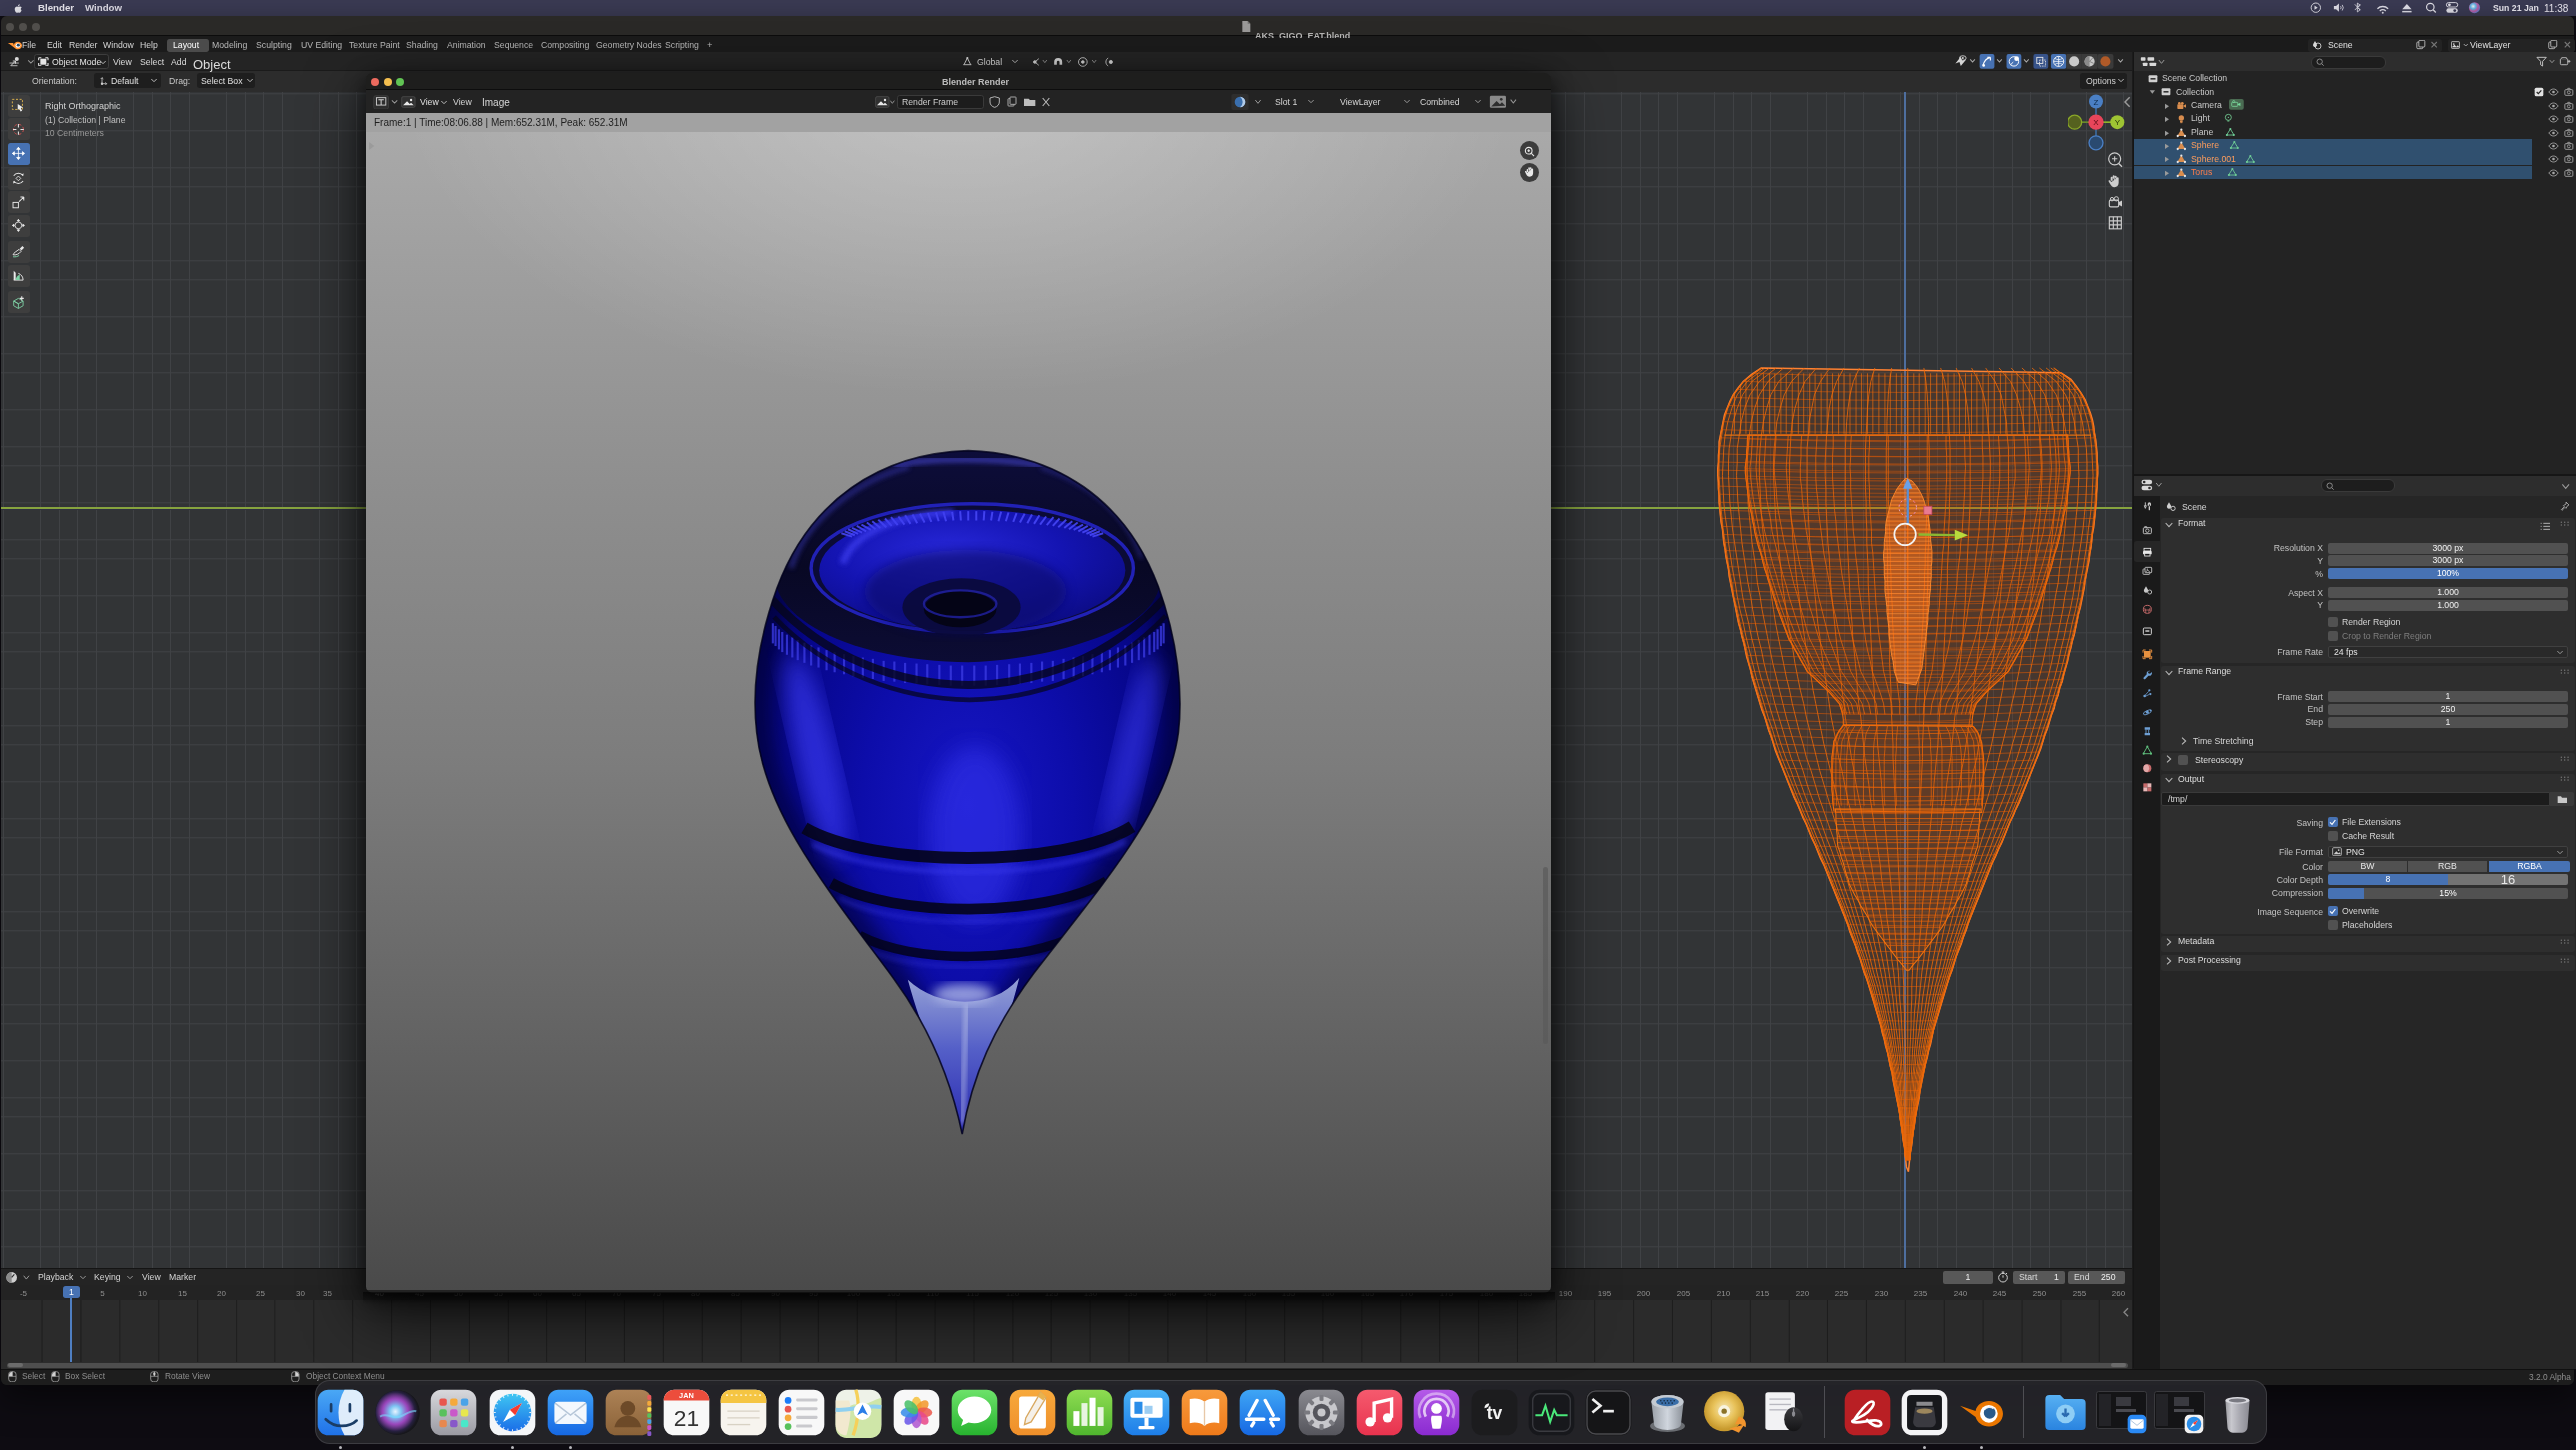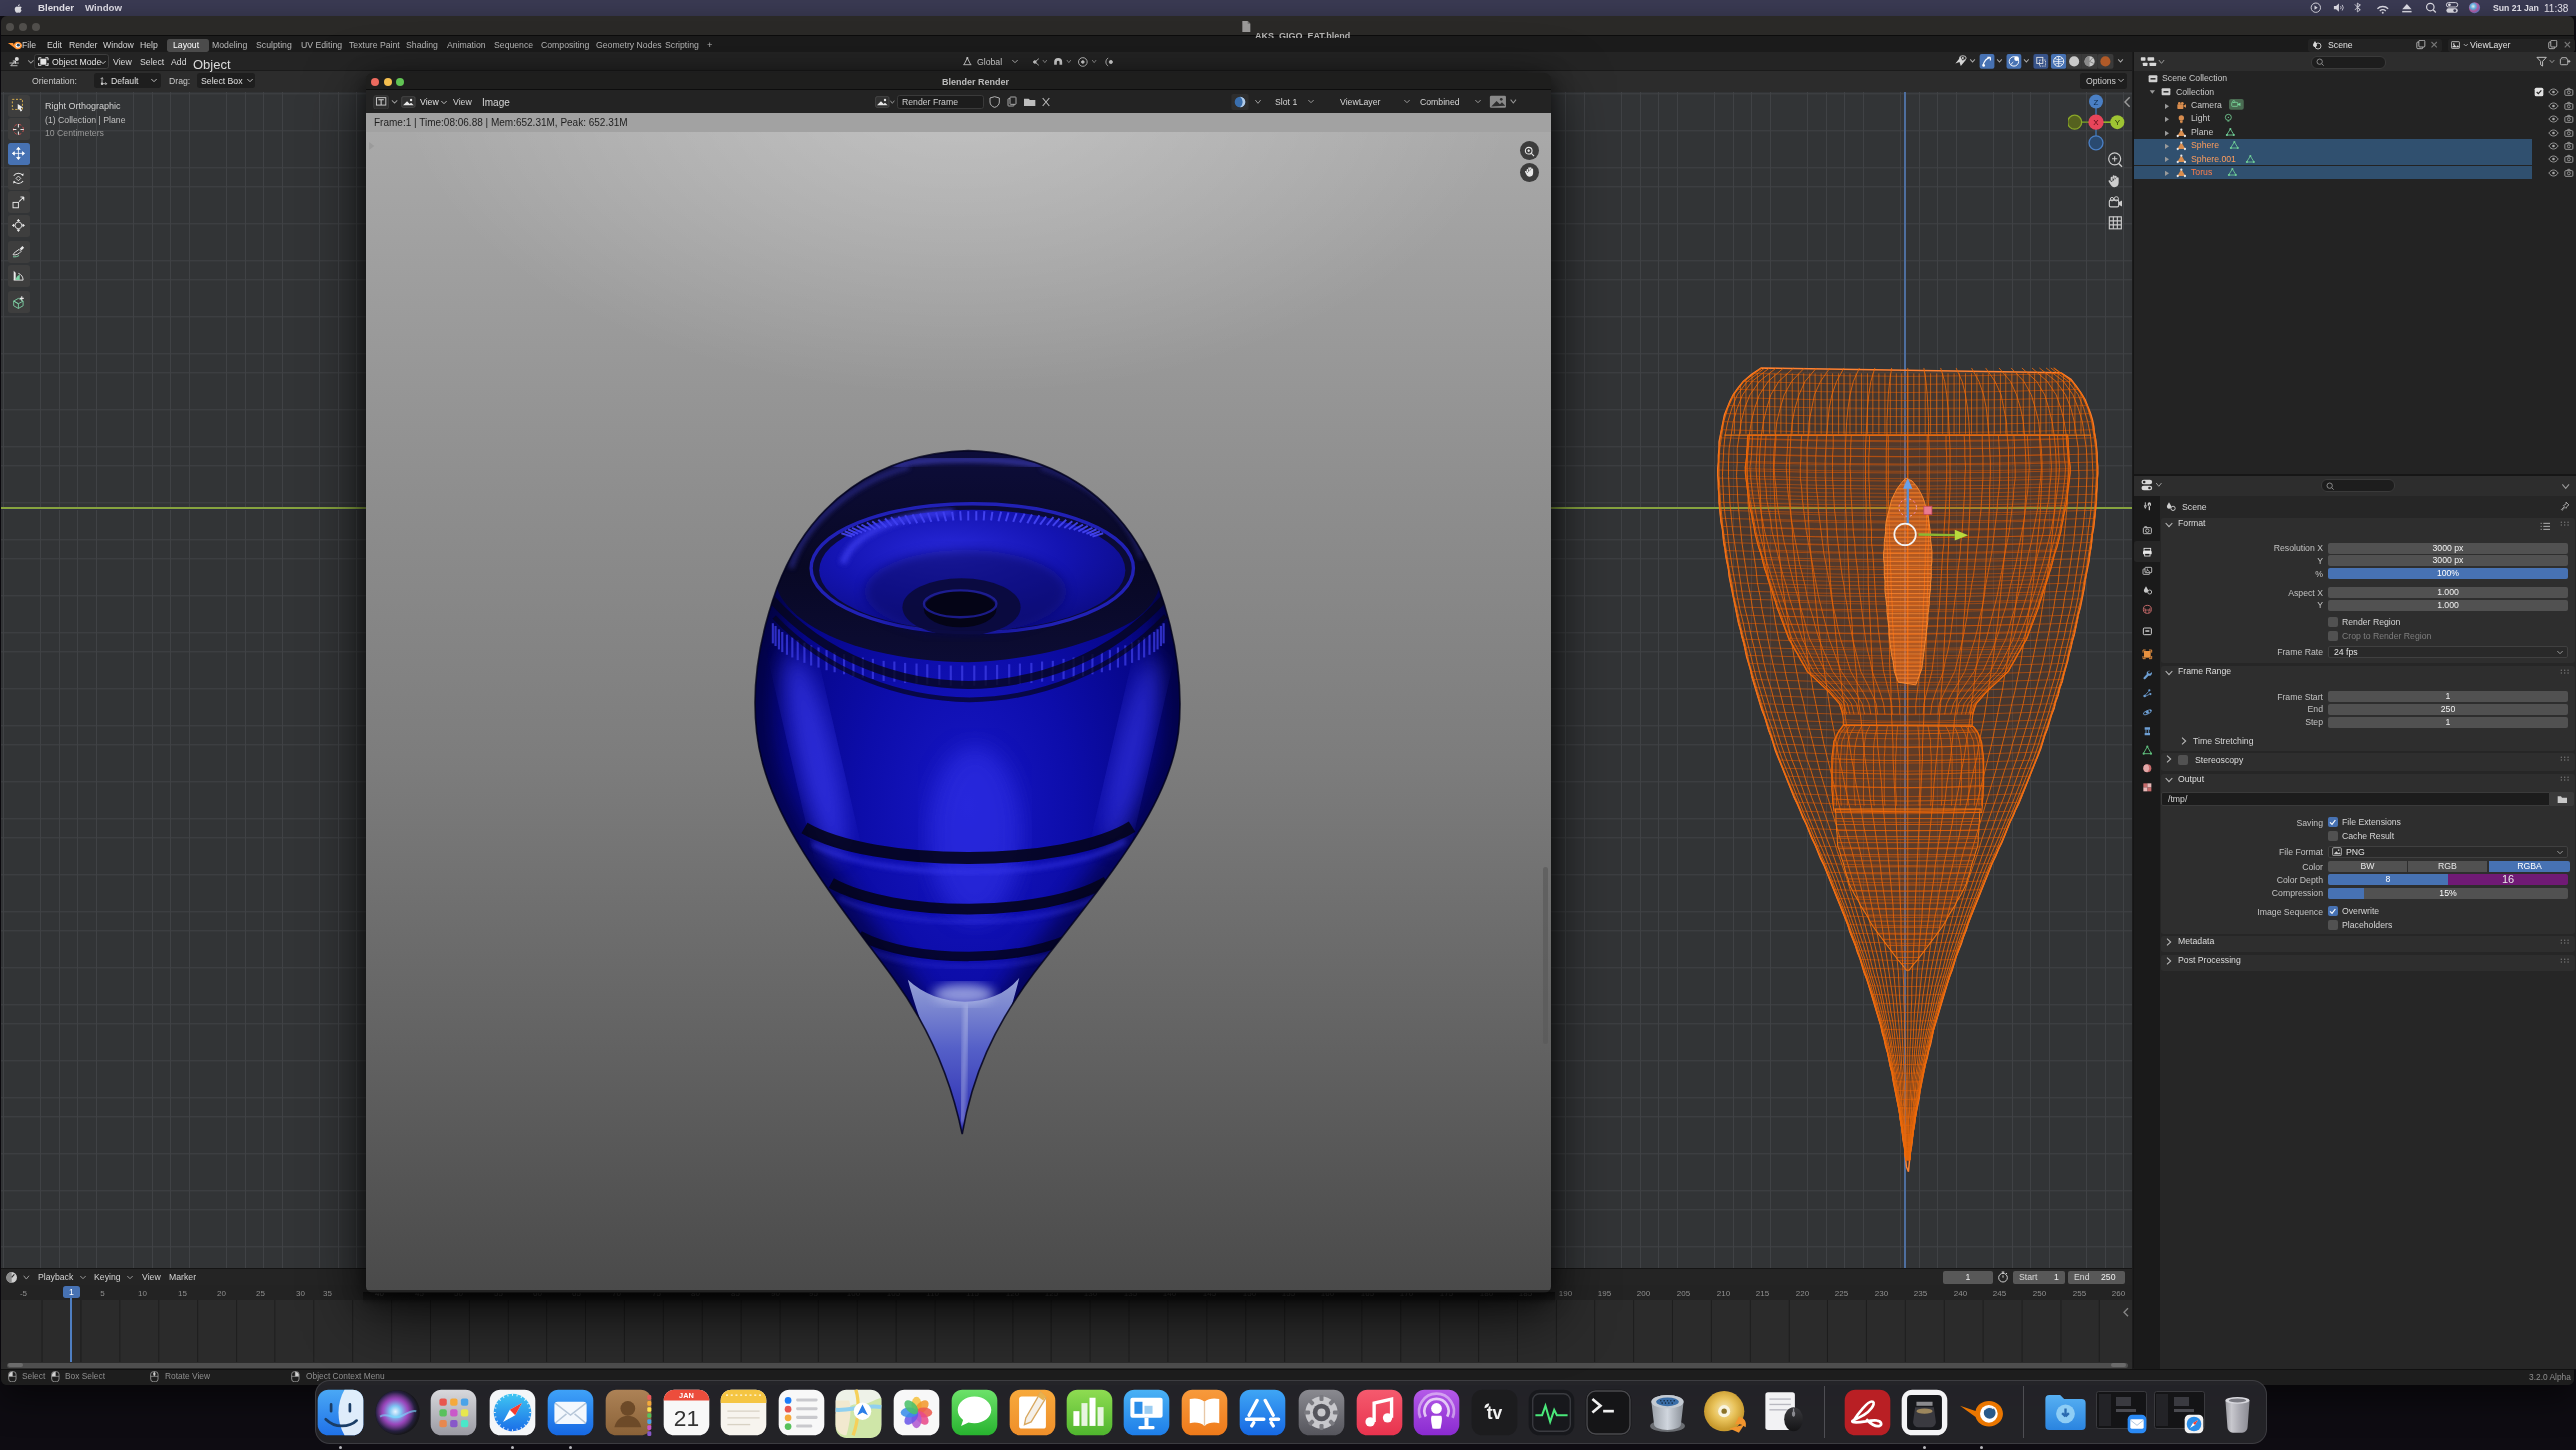--- a/index.html
+++ b/index.html
@@ -1125,21 +1125,21 @@
 <div class="a tx" style="left:2346px;top:847px;font-size:8.7px;color:#e2e2e2;">PNG</div>
 <svg class="a" style="left:2556px;top:850px" width="8" height="5.4" viewBox="0 0 12 8">
     <path d="M2 1.5l4 4 4-4" stroke="#999" stroke-width="1.5" fill="none"></path>
   </svg>
 <div class="a tx" style="left:2160px;width:163px;text-align:right;font-size:8.7px;color:#c3c3c3;top:862px;">Color</div>
 <div class="a" style="left:2328px;top:861px;width:79px;height:11.4px;background:#515151;border-radius:2px 0 0 2px;color:#e8e8e8;font-size:8.7px;text-align:center;line-height:11.4px;">BW</div>
 <div class="a" style="left:2408px;top:861px;width:79px;height:11.4px;background:#515151;color:#e8e8e8;font-size:8.7px;text-align:center;line-height:11.4px;">RGB</div>
 <div class="a" style="left:2489px;top:861px;width:81px;height:11.4px;background:#4772b3;border-radius:0 2px 2px 0;color:#fff;font-size:8.7px;text-align:center;line-height:11.4px;">RGBA</div>
 <div class="a tx" style="left:2160px;width:163px;text-align:right;font-size:8.7px;color:#c3c3c3;top:875px;">Color Depth</div>
 <div class="a" style="left:2328px;top:874px;width:120px;height:11.4px;background:#4772b3;border-radius:2px 0 0 2px;color:#fff;font-size:8.7px;text-align:center;line-height:11.4px;">8</div>
-<div class="a" style="left:2448px;top:874px;width:120px;height:11.4px;background:#701a75;border-radius:0 2px 2px 0;color:#e8e8e8;font-size:11px;text-align:center;line-height:11.4px;">16</div>
+<div class="a" style="left:2448px;top:874px;width:120px;height:11.4px;background:#737373;border-radius:0 2px 2px 0;color:#e8e8e8;font-size:13px;text-align:center;line-height:11.4px;">16</div>
 <div class="a tx" style="left:2160px;width:163px;text-align:right;font-size:8.7px;color:#c3c3c3;top:888px;">Compression</div>
 <div class="a" style="left:2328px;top:888px;width:240px;height:11.4px;background:#515151;border-radius:2px;"></div>
 <div class="a" style="left:2328px;top:888px;width:36px;height:11.4px;background:#4772b3;border-radius:2px 0 0 2px;"></div>
 <div class="a" style="left:2328px;top:888px;width:240px;height:11.4px;color:#fff;font-size:8.7px;text-align:center;line-height:11.4px;">15%</div>
 <div class="a tx" style="left:2160px;width:163px;text-align:right;font-size:8.7px;color:#c3c3c3;top:907px;">Image Sequence</div>
 <div class="a" style="left:2328px;top:906px;width:10px;height:10px;background:#4772b3;border-radius:2px;"></div>
 <svg class="a" style="left:2329px;top:908px" width="7.4" height="6.7" viewBox="0 0 11 10">
     <path d="M1.5 5l3 3 5-6.5" stroke="#fff" stroke-width="1.8" fill="none"></path>
   </svg>
 <div class="a tx" style="left:2342px;top:906px;font-size:8.7px;color:#d5d5d5;">Overwrite</div>

